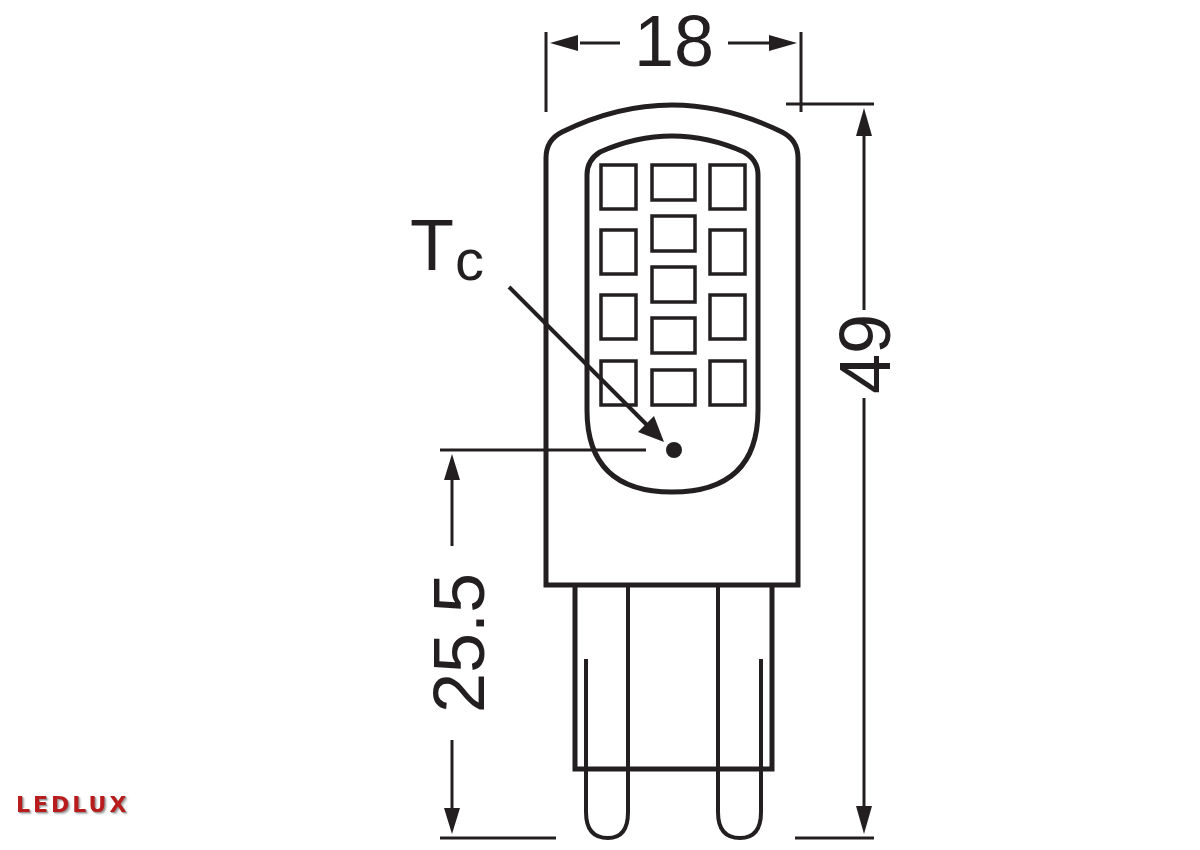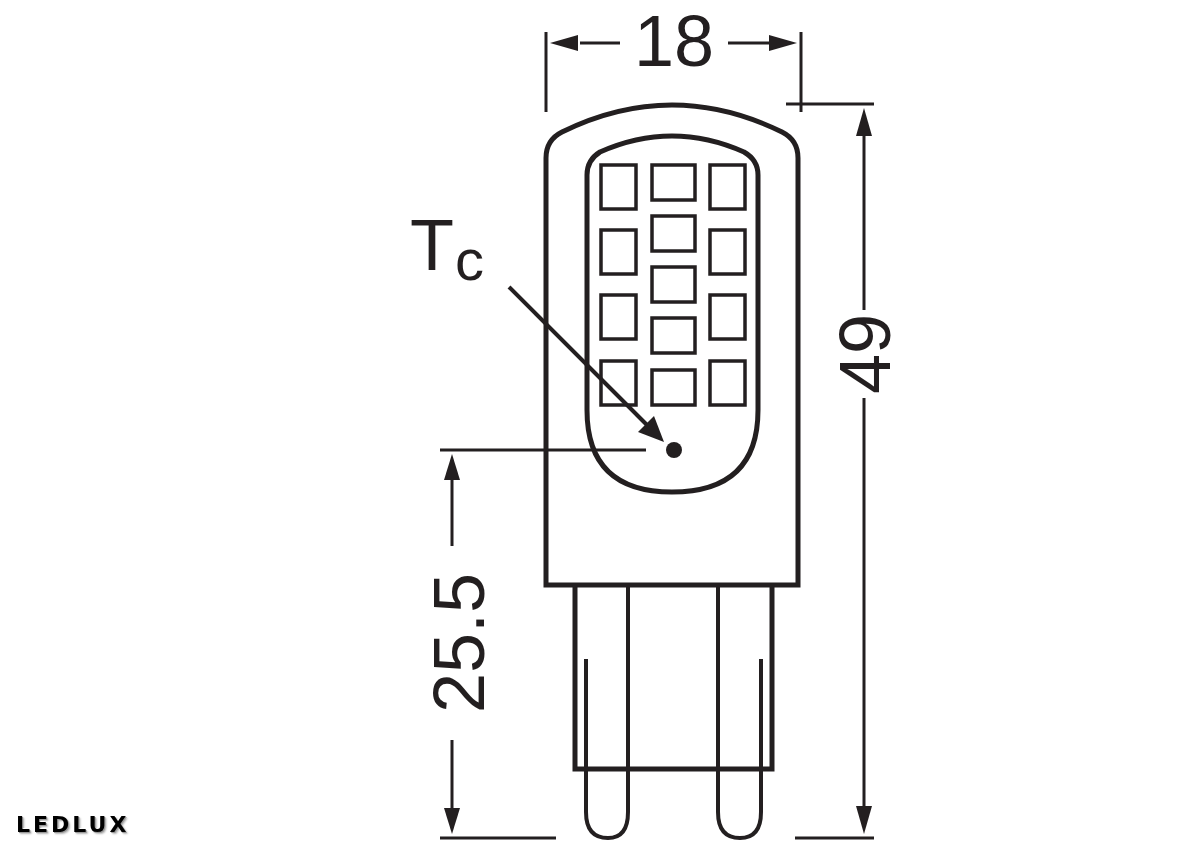--- a/index.html
+++ b/index.html
@@ -1,22 +1,22 @@
 <!DOCTYPE html>
 <html><head>
   <meta charset="utf-8">
   <style>
     html, body { margin: 0; padding: 0; background: #ffffff; }
     body { width: 1200px; height: 850px; position: relative; overflow: hidden; }
     #drawing { position: absolute; left: 0; top: 0; width: 1200px; height: 850px; }
     .dim-text { font-family: "Liberation Sans", sans-serif; fill: #231f20; }
     .watermark {
-      position: absolute; left: 16px; top: 812px;
+      position: absolute; left: 16px; top: 792px;
       font-family: "DejaVu Sans", sans-serif; font-weight: bold; font-size: 22px;
-      letter-spacing: 3px; color: #000000;
+      letter-spacing: 3px; color: #b91c1c;
       text-shadow: 1px 1px 0 #9a9a9a, -1px -1px 0 #ffffff, 2px 2px 2px #b5b5b5;
     }
   </style>
 </head>
 <body>
 
 <svg id="drawing" viewBox="0 0 1200 850" xmlns="http://www.w3.org/2000/svg">
   <defs>
     <marker id="arr" markerWidth="10" markerHeight="10" refX="9" refY="5" orient="auto" markerUnits="userSpaceOnUse">
       <path d="M0,0 L10,5 L0,10 Z" fill="#231f20"></path>

